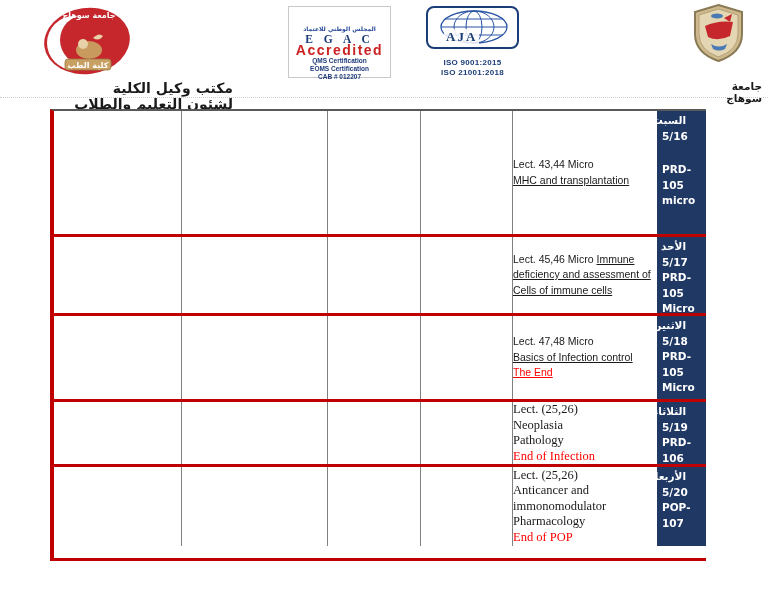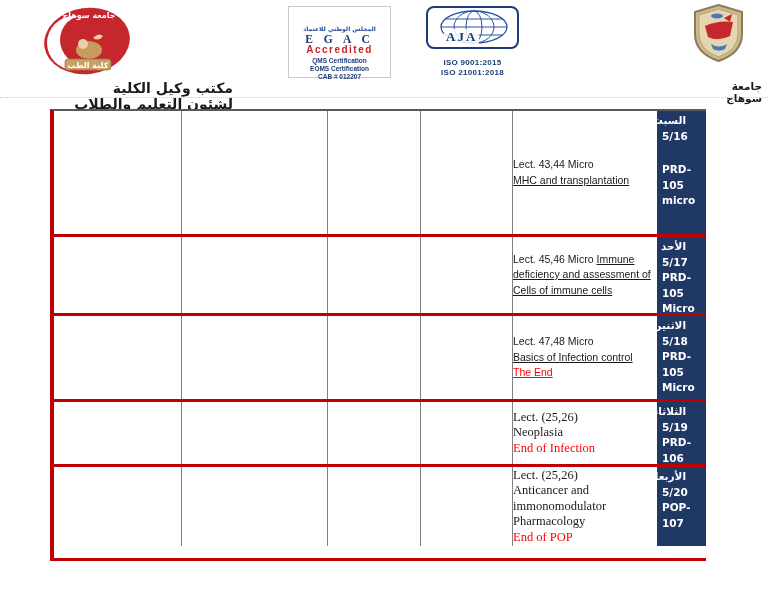--- a/index.html
+++ b/index.html
@@ -10,21 +10,21 @@
 
   
   .header-rule { left: 0; top: 97px; width: 768px; border-top: 1px dotted #cccccc; }
   .office-title { left: 63px; top: 80px; width: 170px; font-size: 14px; font-weight: bold; color: #1a1a1a; text-align: right; }
   .university-name { left: 698px; top: 80px; width: 64px; font-size: 10.5px; font-weight: bold; color: #1a1a1a; text-align: right; }
 
   .egac-box { left: 288px; top: 6px; width: 103px; height: 72px; border: 1px solid #c9c9c9; background: #fff;
               display: flex; flex-direction: column; align-items: center; padding-top: 18px; }
   .egac-arc { font-size: 6px; color: #2a4b9b; font-weight: bold; line-height: 7px; }
   .egac-name { font-family: "Liberation Serif", serif; font-size: 11.5px; font-weight: bold; color: #1d3a7a; letter-spacing: 4px; line-height: 12px; margin-top: 1px; }
-  .egac-accredited { font-size: 10px; font-weight: bold; color: #cc2222; letter-spacing: 1.5px; line-height: 10px; }
+  .egac-accredited { font-size: 14px; font-weight: bold; color: #cc2222; letter-spacing: 1.5px; line-height: 10px; }
   .egac-cert { font-size: 6.5px; font-weight: bold; color: #1d3a7a; line-height: 8px; text-align: center; margin-top: 2px; }
 
   .aja-box { left: 424px; top: 6px; width: 97px; height: 68px; display: flex; flex-direction: column; align-items: center; }
   .aja-globe-frame { width: 93px; height: 43px; border: 2px solid #1b3d77; border-radius: 8px; position: relative; background: #fff; }
   .aja-name { position: absolute; left: 16px; bottom: 2px; font-family: "Liberation Serif", serif; font-size: 13px; font-weight: bold;
               color: #1b3d77; background: rgba(255,255,255,0.85); padding: 0 2px; letter-spacing: 2px; }
   .aja-iso { font-size: 8px; font-weight: bold; color: #1b3d77; line-height: 10px; text-align: center; margin-top: 9px; letter-spacing: 0.3px; }
 
   
   .schedule { left: 50px; top: 109px; width: 656px; height: 452px; background: #fff;
@@ -177,20 +177,21 @@
   </div>
 
   <div class="t-row" style="height:65px">
     <div class="cell c1"></div>
     <div class="cell c2"></div>
     <div class="cell c3"></div>
     <div class="cell c4"></div>
     <div class="cell c5 content serif">
       <div>Lect. (25,26)</div>
       <div>Neoplasia</div>
+      <div>Pathology</div>
       <div class="redtxt">End of Infection</div>
     </div>
     <div class="cell c6 day">
       <div class="day-name" dir="rtl">الثلاثاء</div>
       <div>5/19</div>
       <div>PRD-</div>
       <div>106</div>
     </div>
   </div>
 

